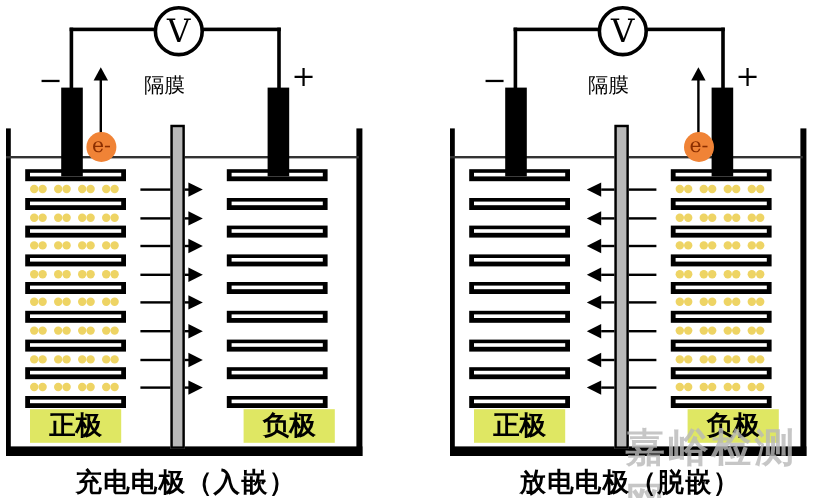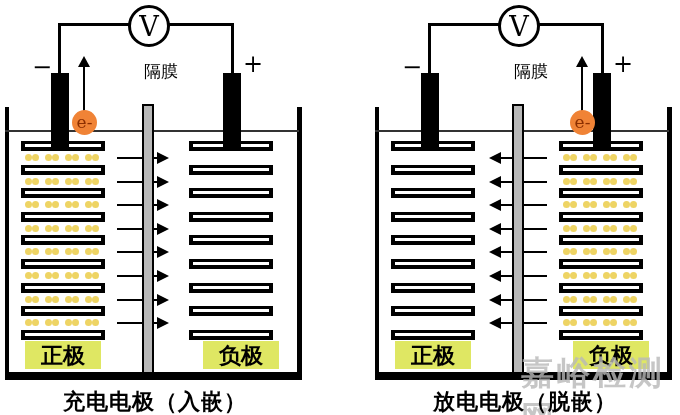--- a/index.html
+++ b/index.html
@@ -33,21 +33,21 @@
   .electron-group.left  { left:70px; }
   .electron-group.right { left:198px; }
   .e-arrow-line { position:absolute; left:13px; top:8px; width:2px; height:50px; background:#000; }
   .e-arrow-head { position:absolute; left:8px; top:0; width:0; height:0;
     border-left:6px solid transparent; border-right:6px solid transparent;
     border-bottom:11px solid #000; }
   .e-circle { position:absolute; left:2px; top:54px; width:25px; height:25px;
     border-radius:50%; text-align:center; line-height:24px; font-size:17px; }
 
   
-  .separator-label { position:absolute; left:120px; top:60px; width:58px; text-align:right;
+  .separator-label { position:absolute; left:120px; top:60px; width:58px; text-align:left;
     font-size:17px; color:#000; }
   .separator { position:absolute; left:142px; top:104px; width:12px; height:270px;
     border:2px solid #000; z-index:1; }
 
   
   .wall { position:absolute; background:#000; }
   .wall-left  { left:5px;  top:107px; width:4px; height:273px; }
   .wall-right { left:297px; top:107px; width:5px; height:273px; }
   .floor { left:5px; top:372px; width:297px; height:8px; }
   .liquid-line { position:absolute; left:5px; top:130px; width:294px; height:2px; background:#333; }

